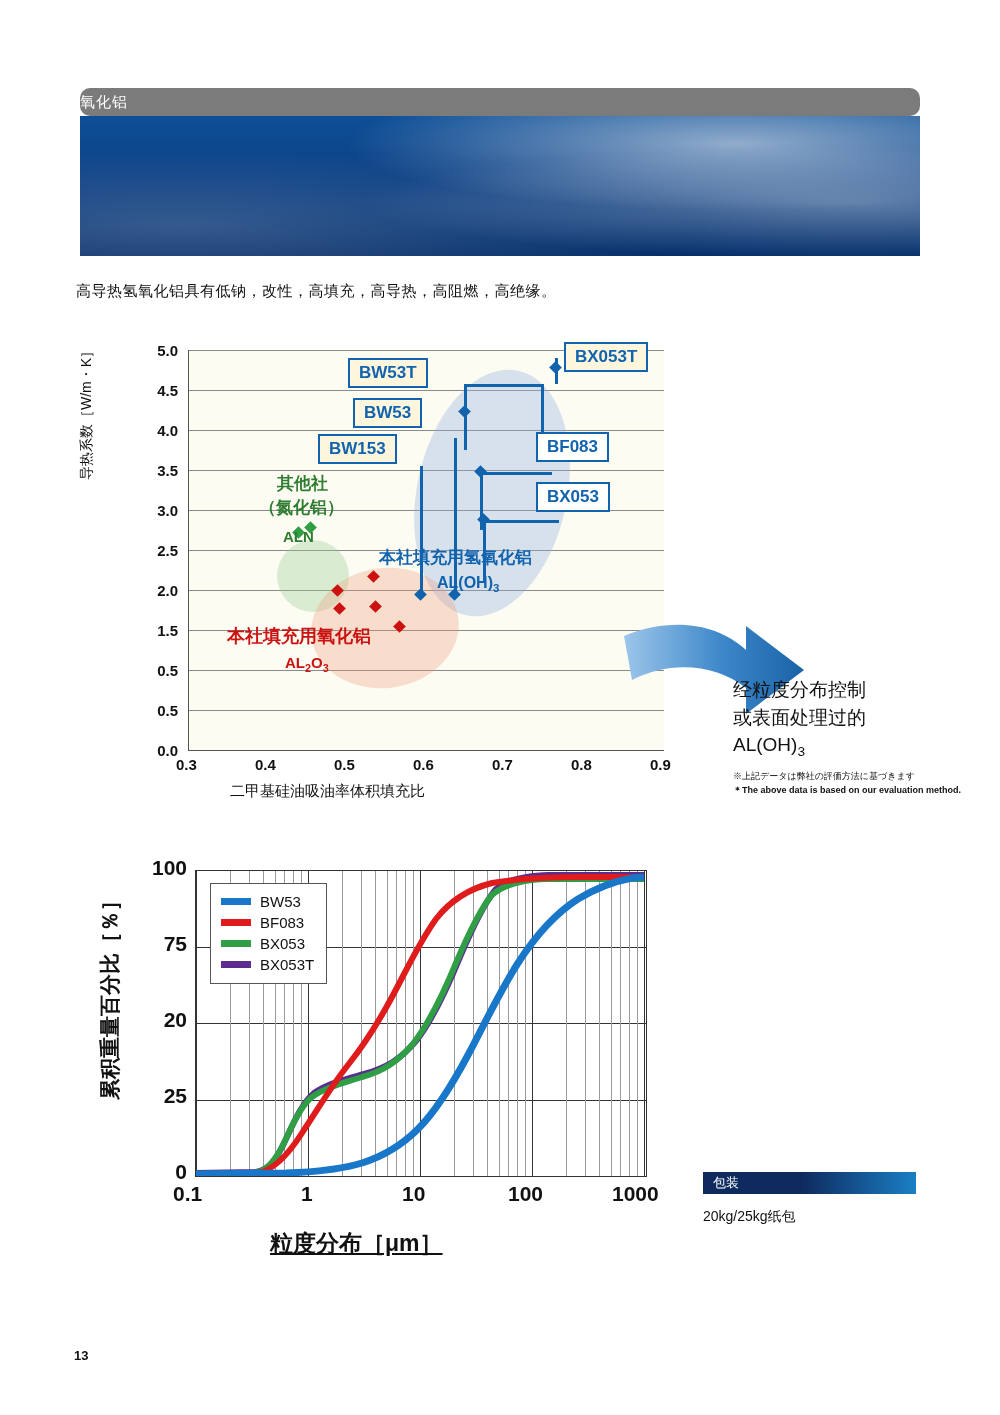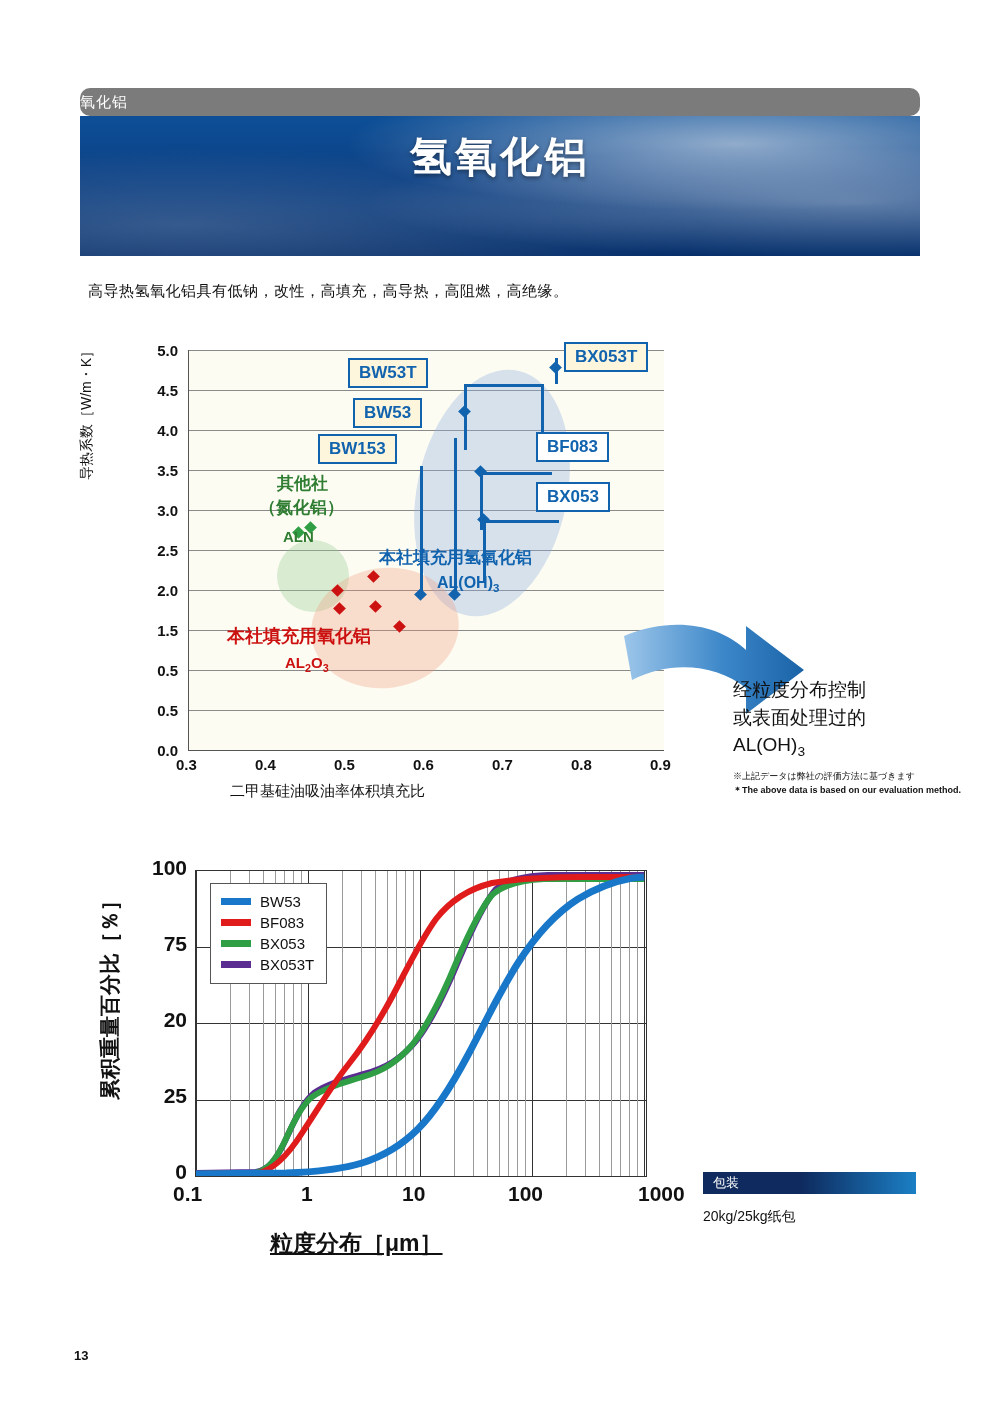--- a/index.html
+++ b/index.html
@@ -22,21 +22,21 @@
       radial-gradient(ellipse at 12% 78%, rgba(255,255,255,.18) 0%, rgba(255,255,255,0) 50%),
       linear-gradient(180deg,#0d4f97 0%,#0b3f83 45%,#07306b 100%);
     overflow:hidden;
   }
   .hero-title{
     position:absolute;left:0;right:0;top:14px;text-align:center;color:#fff;
     font-size:42px;font-weight:bold;line-height:1.28;letter-spacing:3px;
     text-shadow:0 2px 4px rgba(0,0,0,.45);
   }
   .lede{
-    position:absolute;left:88px;top:282px;width:840px;
+    position:absolute;left:76px;top:282px;width:840px;
     font-size:15px;color:#111;letter-spacing:.5px;
   }
   
   .chart1{position:absolute;left:80px;top:330px;width:620px;height:470px;}
   .c1-plot{
     position:absolute;left:108px;top:20px;width:475px;height:400px;
     background:#fdfcf2;border:1px solid #555;border-top:none;border-right:none;
   }
   .c1-plot .hline{position:absolute;left:0;right:0;height:1px;background:#8a8a8a;}
   .c1-ylab{
@@ -103,21 +103,20 @@
 </style>
 </head>
 <body>
 
 <div class="cat-bar">
   <span>氧化铝</span>
 </div>
 
 <div class="hero">
   <div class="hero-title">
-    <div>氢氧化铝</div>
   </div>
 </div>
 
 <div class="lede">高导热氢氧化铝具有低钠，改性，高填充，高导热，高阻燃，高绝缘。</div>
 
 <div class="chart1">
 
   <div class="c1-ylab">导热系数［W/m・K］</div>
 
   <div class="c1-ytick" style="left:52px;top:12px;">5.0</div>
@@ -322,21 +321,21 @@
         <div class="sw" style="background:#5b2d91;"></div>
         <div class="nm">BX053T</div>
       </div>
     </div>
   </div>
 
   <div class="c2-xtick" style="left:83px;top:332px;">0.1</div>
   <div class="c2-xtick" style="left:211px;top:332px;">1</div>
   <div class="c2-xtick" style="left:312px;top:332px;">10</div>
   <div class="c2-xtick" style="left:418px;top:332px;">100</div>
-  <div class="c2-xtick" style="left:548px;top:332px;">1000</div>
+  <div class="c2-xtick" style="left:522px;top:332px;">1000</div>
 
   <div class="c2-xlab">粒度分布［μm］</div>
 </div>
 
 <div class="pack-bar">
   <span>包装</span>
 </div>
 <div class="pack-txt">20kg/25kg纸包</div>
 
 <div class="pageno">13</div>

